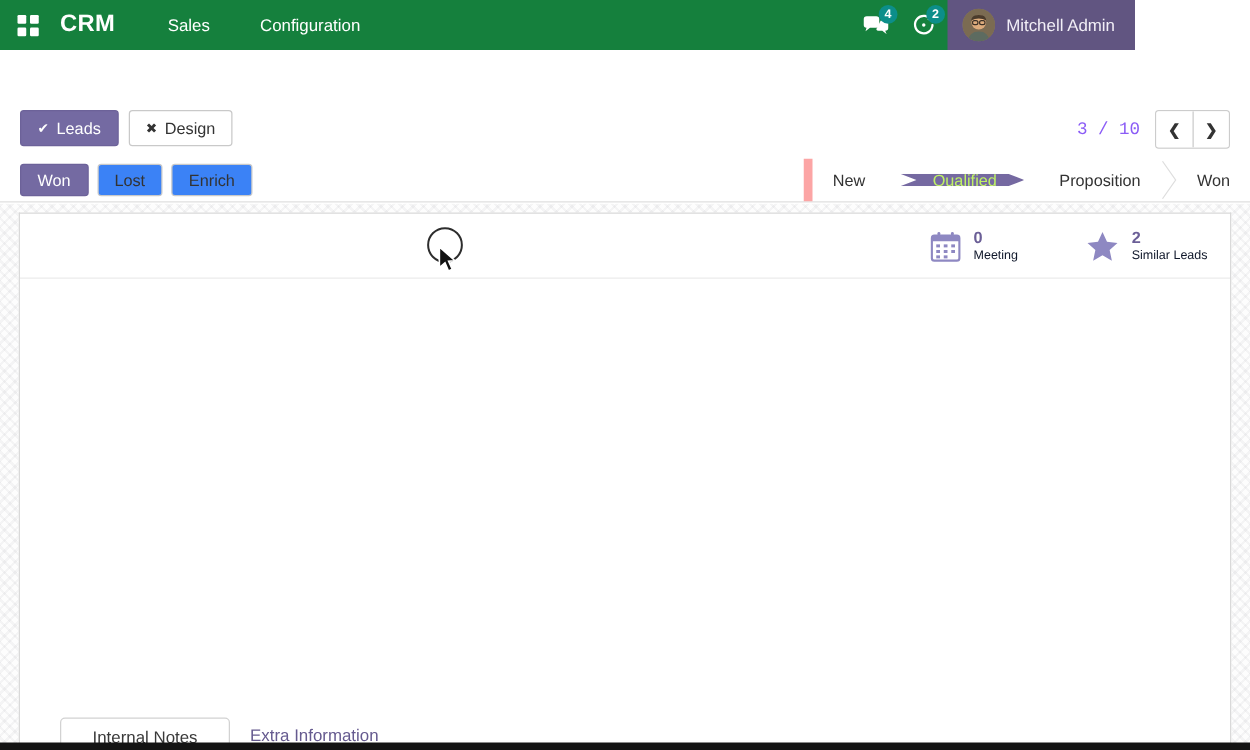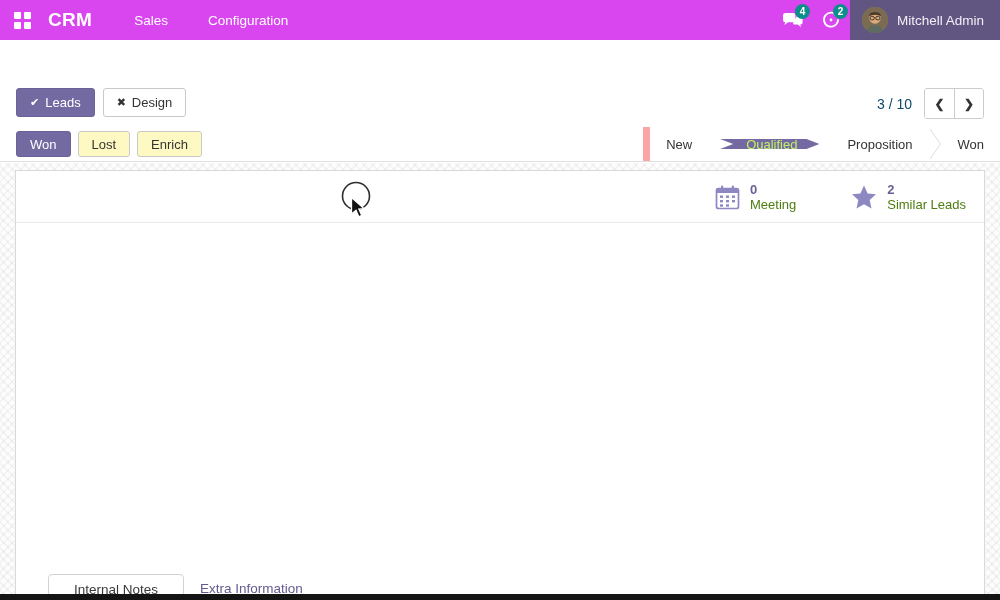--- a/index.html
+++ b/index.html
@@ -1,22 +1,22 @@
 <!DOCTYPE html>
 <html><head>
 <meta charset="utf-8">
 <style>
   * { box-sizing: border-box; margin: 0; padding: 0; }
   html,body { width:1000px; height:600px; }
   body { font-family: "Liberation Sans", sans-serif; background:#fff; }
   .screen { position:relative; width:1000px; height:600px; overflow:hidden; background:#fff; }
 
   
-  .navbar { position:absolute; top:0; left:0; width:1000px; height:40px;
-            background:#d946ef; display:flex; align-items:center; color:#fff; z-index:10; }
+  .navbar { position:absolute; top:0; left:0; width:908px; height:40px;
+            background:#15803d; display:flex; align-items:center; color:#fff; z-index:10; }
   .apps-btn { width:44px; height:40px; display:flex; align-items:center; justify-content:center; cursor:pointer; }
   .apps-grid { display:grid; grid-template-columns:7px 7px; grid-gap:3px; }
   .apps-grid span { width:7px; height:7px; background:#fff; border-radius:1px; }
   .brand { font-size:19px; font-weight:bold; margin:0 10px 0 4px; letter-spacing:.3px; }
   .nav-menu { font-size:13.5px; padding:0 8px; margin-left:24px; cursor:pointer; height:40px; display:flex; align-items:center; }
   .nav-right { margin-left:auto; display:flex; align-items:center; height:40px; }
   .systray-item { position:relative; width:38px; height:40px; display:flex; align-items:center; justify-content:center; cursor:pointer; }
   .badge { position:absolute; top:4px; right:2px; min-width:15px; height:15px; padding:0 3px;
            background:#0c8e8a; color:#fff; font-size:10px; font-weight:bold; border-radius:8px;
            display:flex; align-items:center; justify-content:center; }
@@ -27,53 +27,53 @@
   
   .breadcrumb { position:absolute; top:53px; left:16px; font-size:17.5px; }
   .bc-parent { color:#5f5694; cursor:pointer; }
   .bc-rest { color:#60606a; }
   .cp-buttons { position:absolute; top:88px; left:16px; display:flex; gap:8px; }
   .btn { height:29px; display:inline-flex; align-items:center; gap:6px; padding:0 13px;
          font-size:13px; border-radius:3px; border:1px solid #c9c9c9; background:#fff; color:#333; cursor:pointer; }
   .btn .glyph { font-size:11px; }
   .btn-primary { background:#746aa2; border-color:#6c6299; color:#fff; }
   .pager { position:absolute; top:88px; right:16px; display:flex; align-items:center; gap:12px; }
-  .pager-value { font-size:14px; color:#0c4a6e; }
+  .pager-value { font-size:14px; color:#8b5cf6;font-family:Liberation Mono, monospace; }
   .pager-ctl { display:flex; border:1px solid #ccc; border-radius:3px; overflow:hidden; }
   .pager-btn { width:29px; height:29px; background:#fff; display:flex; align-items:center; justify-content:center;
                font-size:12px; font-weight:bold; color:#333; cursor:pointer; }
   .pager-btn + .pager-btn { border-left:1px solid #ccc; }
 
   
   .statusbar { position:absolute; top:127px; left:0; width:1000px; height:35px; background:#fff;
                border-bottom:1px solid #e0e0e0; display:flex; align-items:center; z-index:5; }
   .status-buttons { display:flex; gap:7px; margin-left:16px; }
   .sbtn { height:26px; padding:0 13px; font-size:13px; border-radius:3px; border:1px solid #c9c9c9;
-          background:#fef9c3; color:#333; display:flex; align-items:center; cursor:pointer; }
+          background:#3b82f6; color:#333; display:flex; align-items:center; cursor:pointer; }
   .sbtn.active { background:#746aa2; border-color:#6c6299; color:#fff; }
   .stage-ribbon { margin-left:auto; display:flex; align-items:stretch; height:34px; border-left:7px solid #fca5a5; }
   .stage { display:flex; align-items:center; padding:0 16px; font-size:13px; color:#333; cursor:pointer; }
   .stage.active { background:#7569a1; color:#bef264; padding:0 22px 0 26px; margin:12px;
                   clip-path:polygon(0 0, calc(100% - 13px) 0, 100% 50%, calc(100% - 13px) 100%, 0 100%, 13px 50%); }
   .stage-sep { align-self:center; }
 
   
   .pattern { position:absolute; top:163px; left:0; width:1000px; height:437px;
              background:
                repeating-linear-gradient(45deg, rgba(80,80,95,.05) 0 2px, transparent 2px 6px),
                repeating-linear-gradient(-45deg, rgba(80,80,95,.05) 0 2px, transparent 2px 6px),
                #fdfdfd; }
   .sheet { position:absolute; top:170px; left:15px; width:970px; height:430px; background:#fff;
            border:1px solid #d9d9d9; border-bottom:none; z-index:2; }
   .sheet-header { position:relative; height:52px; border-bottom:1px solid #ebebeb; }
   .stat-buttons { position:absolute; right:18px; top:0; height:52px; display:flex; gap:54px; align-items:center; }
   .stat-btn { display:flex; align-items:center; gap:9px; cursor:pointer; }
   .stat-texts { display:flex; flex-direction:column; line-height:15px; }
   .stat-count { font-size:13px; font-weight:bold; color:#6b5f97; }
-  .stat-label { font-size:13px; color:#4d7c0f; }
+  .stat-label { font-size:10px; color:#0f172a; }
 
   
   .fl { position:absolute; font-size:13px; font-weight:bold; color:#3b3b42; }
   .o-input { position:absolute; border:1px solid #c8c8c8; border-radius:8px; background:#fff;
              font-family:"Liberation Sans", sans-serif; font-size:13.5px; color:#2a2a2a; padding:0 10px; outline:none; }
   .title-label { top:246px; left:49px; font-size:12.5px; }
   .title-input { top:263px; left:48px; width:688px; height:36px; font-size:21px;
                  background:#c9c6f3; border:1px solid #7c77cb; border-radius:3px; padding:0 8px; }
   .rev-label { top:327px; left:49px; }
   .rev-input { top:346px; left:48px; width:302px; height:31px; font-size:16px; border-radius:6px; }

